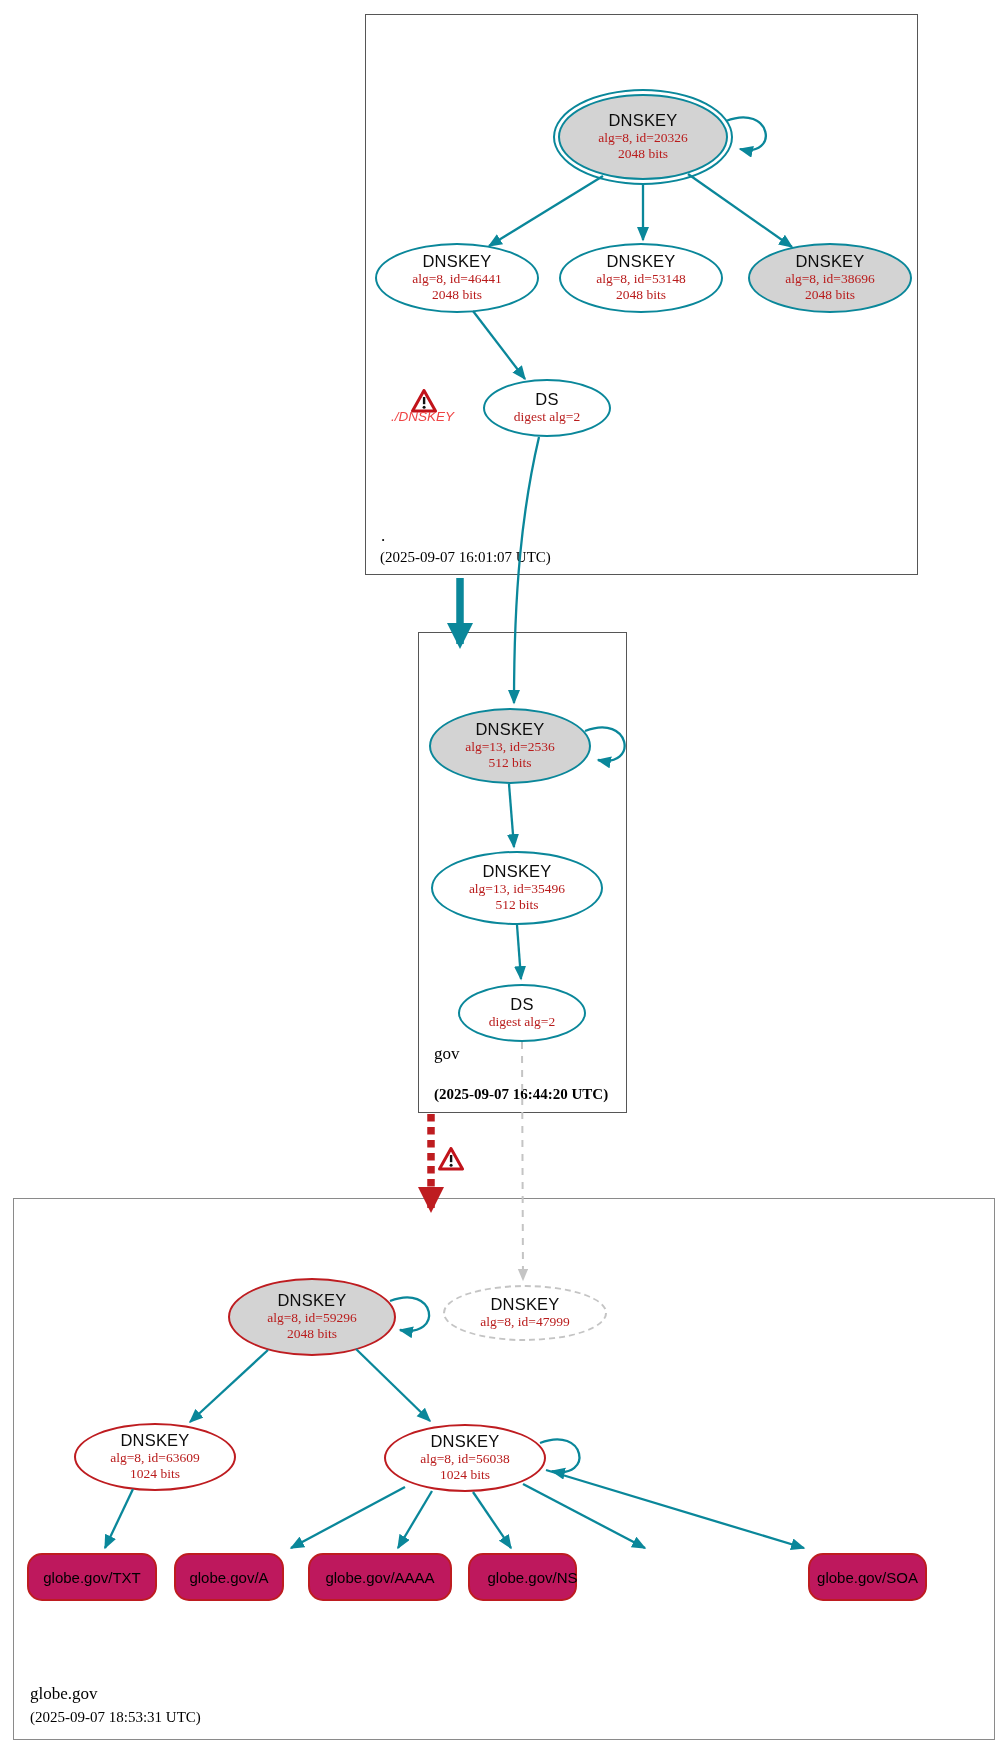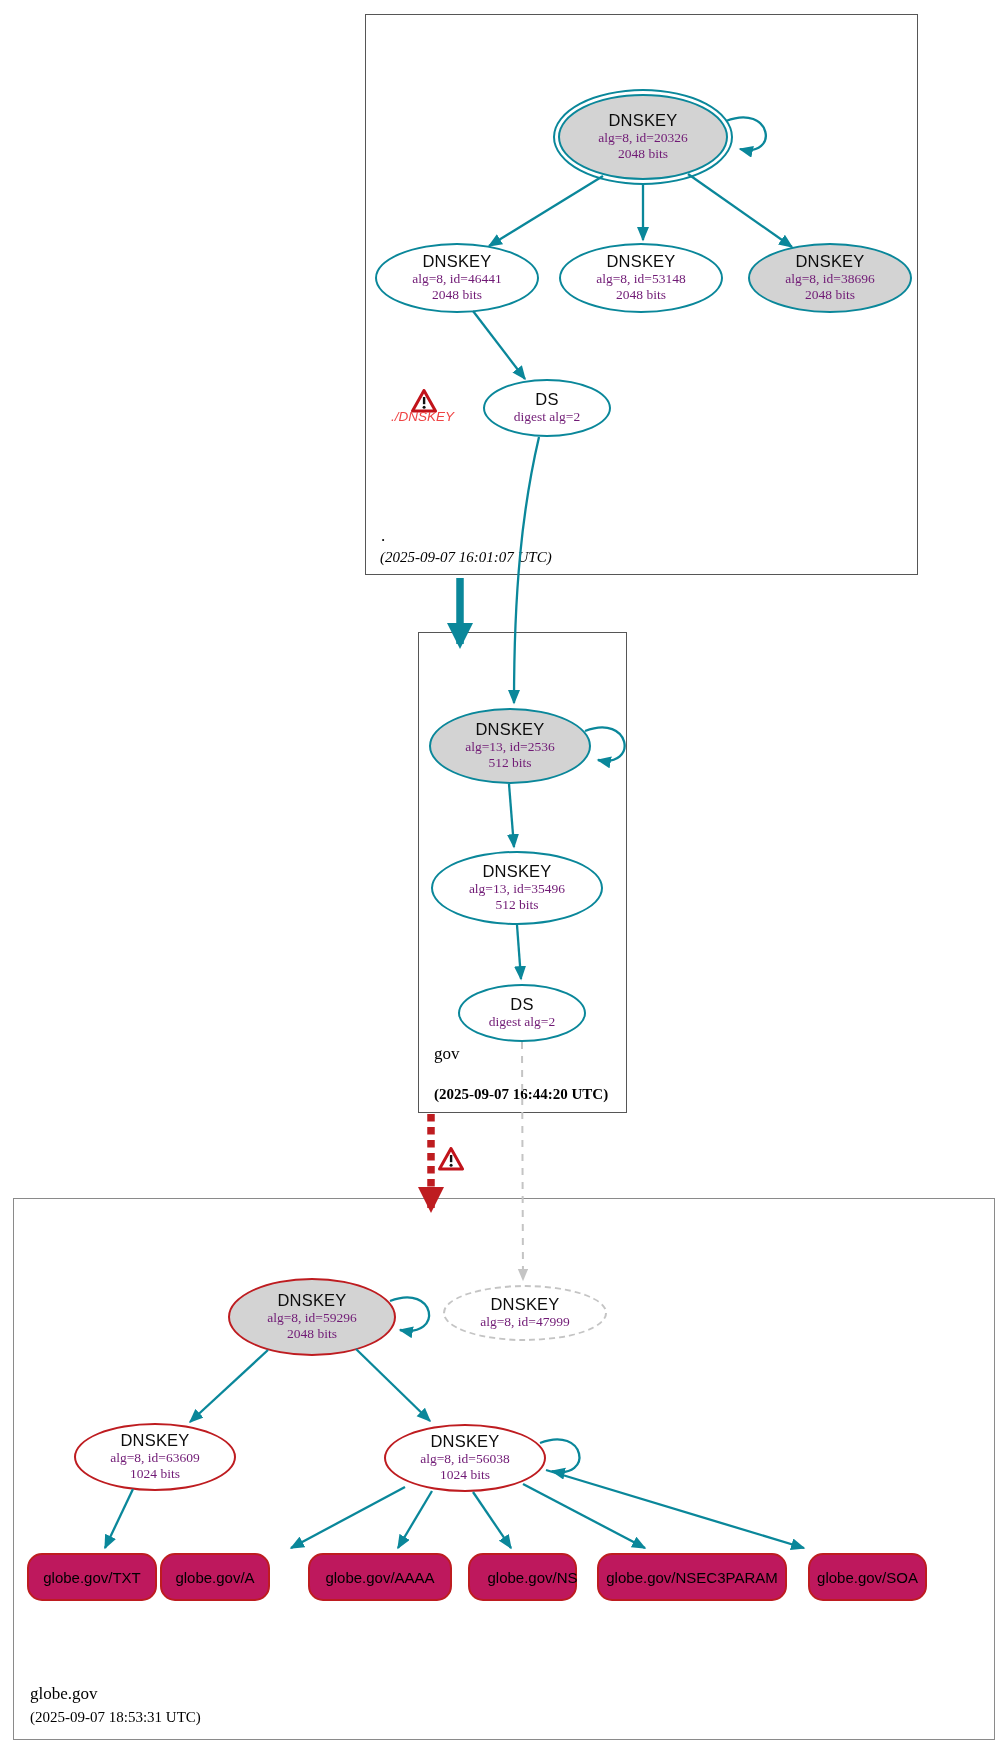--- a/index.html
+++ b/index.html
@@ -15,21 +15,21 @@
   .ztime { position:absolute; font:15px "Liberation Serif", serif; color:#000; }
 
   
   .node { position:absolute; border-radius:50%; box-sizing:border-box;
           display:flex; flex-direction:column; align-items:center; justify-content:center;
           text-align:center; background:#fff; border:2.4px solid #0a879a; }
   .node.gray  { background:#d3d3d3; }
   .node.red   { border-color:#be1c20; }
   .node.missing { border:2px dashed #c4c4c4; background:#fff; }
   .node .t1 { font:16.5px "Liberation Sans", sans-serif; color:#0d0d0d; line-height:1.15; letter-spacing:.2px; }
-  .node .t2 { font:13.5px "Liberation Serif", serif; color:#701a75; line-height:1.2; }
+  .node .t2 { font:13.5px "Liberation Serif", serif; color:#b91c1c; line-height:1.2; }
 
   
   .node.double { background:#fff; padding:0; }
   .node.double .ring { position:absolute; left:3px; right:3px; top:3px; bottom:3px;
           border:2.4px solid #0a879a; border-radius:50%; background:#d3d3d3;
           display:flex; flex-direction:column; align-items:center; justify-content:center; text-align:center; }
 
   
   .rrset { position:absolute; height:48px; border:2.2px solid #be1c20; border-radius:15px;
            background:#be185d; box-sizing:border-box; display:flex; align-items:center; justify-content:center;
@@ -45,21 +45,21 @@
 </head>
 <body>
 
 <div class="canvas">
 
   <div class="zonebox" style="left:365px; top:14px;  width:553px; height:561px;"></div>
   <div class="zonebox" style="left:418px; top:632px; width:209px; height:481px;"></div>
   <div class="zonebox globe" style="left:13px; top:1198px; width:982px; height:542px;"></div>
 
   <div class="zname" style="left:381px; top:526px;">.</div>
-  <div class="ztime" style="left:380px; top:549px;font-style:italic;">(2025-09-07 16:01:07 UTC)</div>
+  <div class="ztime" style="left:380px; top:549px;">(2025-09-07 16:01:07 UTC)</div>
   <div class="zname" style="left:434px; top:1044px;">gov</div>
   <div class="ztime" style="left:434px; top:1086px;font-weight:bold;">(2025-09-07 16:44:20 UTC)</div>
   <div class="zname" style="left:30px;  top:1684px;">globe.gov</div>
   <div class="ztime" style="left:30px;  top:1709px;">(2025-09-07 18:53:31 UTC)</div>
 
   <div class="node double" style="left:553px; top:89px; width:180px; height:96px;">
     <div class="ring">
       <div class="t1">DNSKEY</div>
       <div class="t2">alg=8, id=20326</div>
       <div class="t2">2048 bits</div>
@@ -140,24 +140,23 @@
     <div class="t2">1024 bits</div>
   </div>
 
   <div class="node red" style="left:384px; top:1424px; width:162px; height:68px;">
     <div class="t1">DNSKEY</div>
     <div class="t2">alg=8, id=56038</div>
     <div class="t2">1024 bits</div>
   </div>
 
   <div class="rrset" style="left:27px;  top:1553px; width:130px;">globe.gov/TXT</div>
-  <div class="rrset" style="left:160px; top:1553px; width:110px;">globe.gov/A</div>
+  <div class="rrset" style="left:174px; top:1553px; width:110px;">globe.gov/A</div>
   <div class="rrset" style="left:308px; top:1553px; width:144px;">globe.gov/AAAA</div>
   <div class="rrset" style="left:468px; top:1553px; width:109px;padding-left:20px;">globe.gov/NS</div>
-  <div class="rrset" style="left:597px; top:1553px; width:190px;">globe.gov/NSEC3PARAM</div>
   <div class="rrset" style="left:808px; top:1553px; width:119px;">globe.gov/SOA</div>
 
   <svg class="edges" width="1008" height="1758" viewBox="0 0 1008 1758">
     <defs>
       <marker id="at" markerUnits="strokeWidth" markerWidth="6.6" markerHeight="5.4" refX="5.6" refY="2.6" orient="auto">
         <path d="M0,0 L6.2,2.6 L0,5.2 z" fill="#0a879a"></path>
       </marker>
       <marker id="ag" markerUnits="strokeWidth" markerWidth="6.6" markerHeight="5.4" refX="5.6" refY="2.6" orient="auto">
         <path d="M0,0 L6.2,2.6 L0,5.2 z" fill="#c4c4c4"></path>
       </marker>

